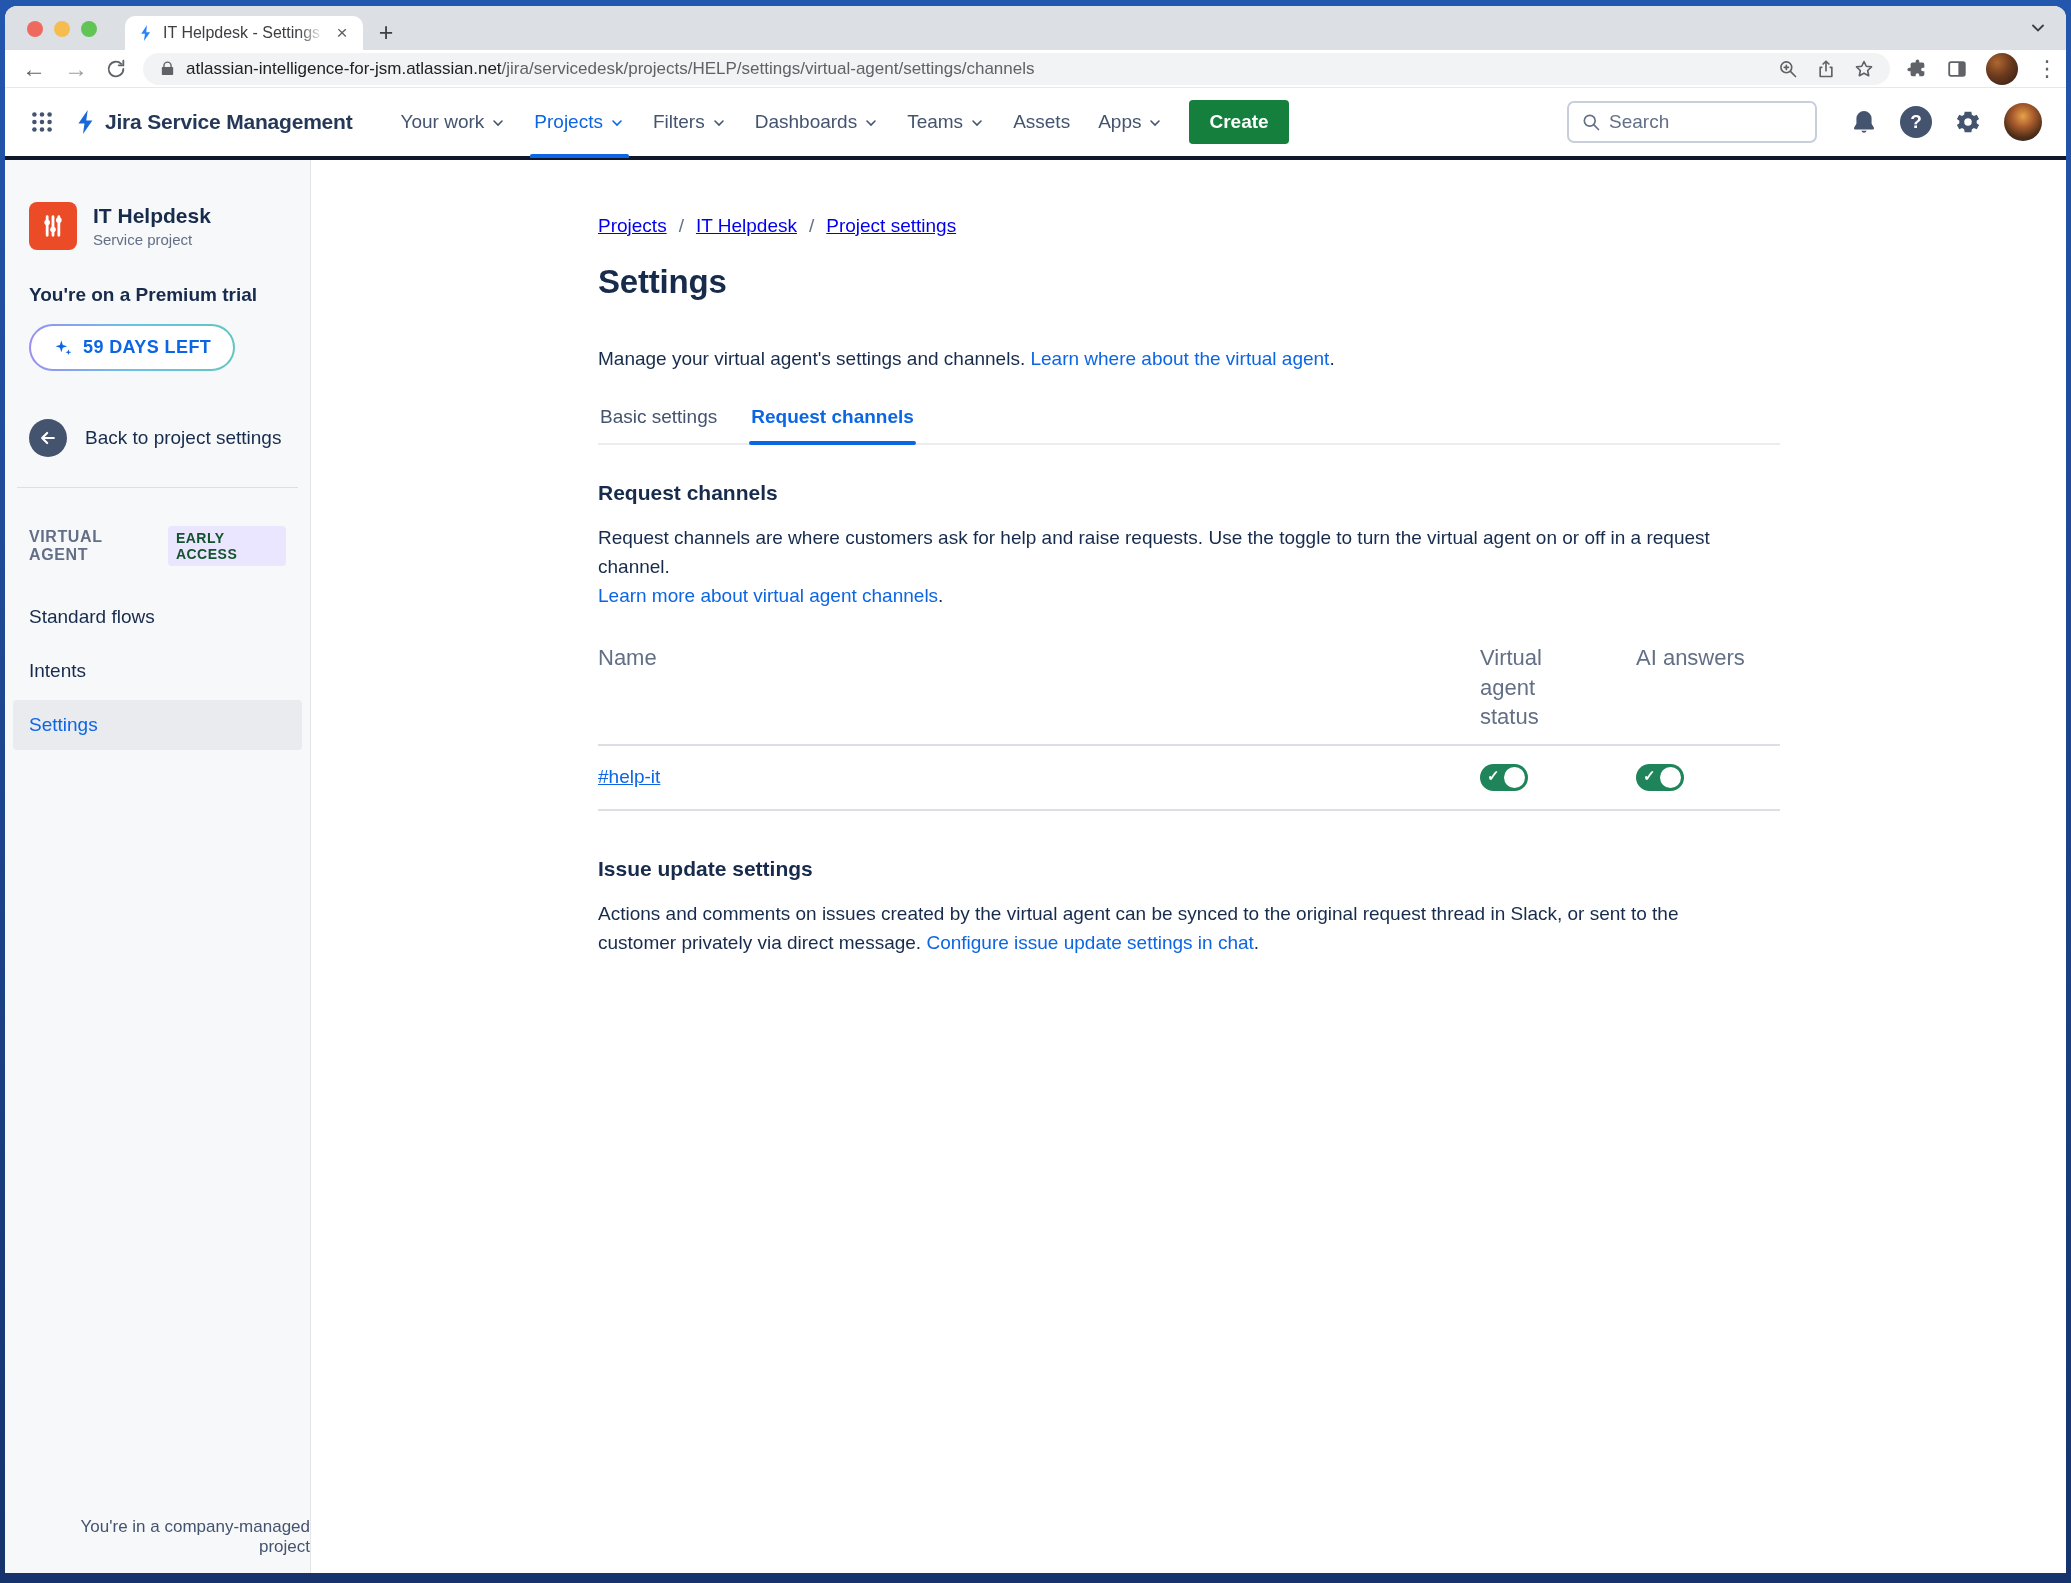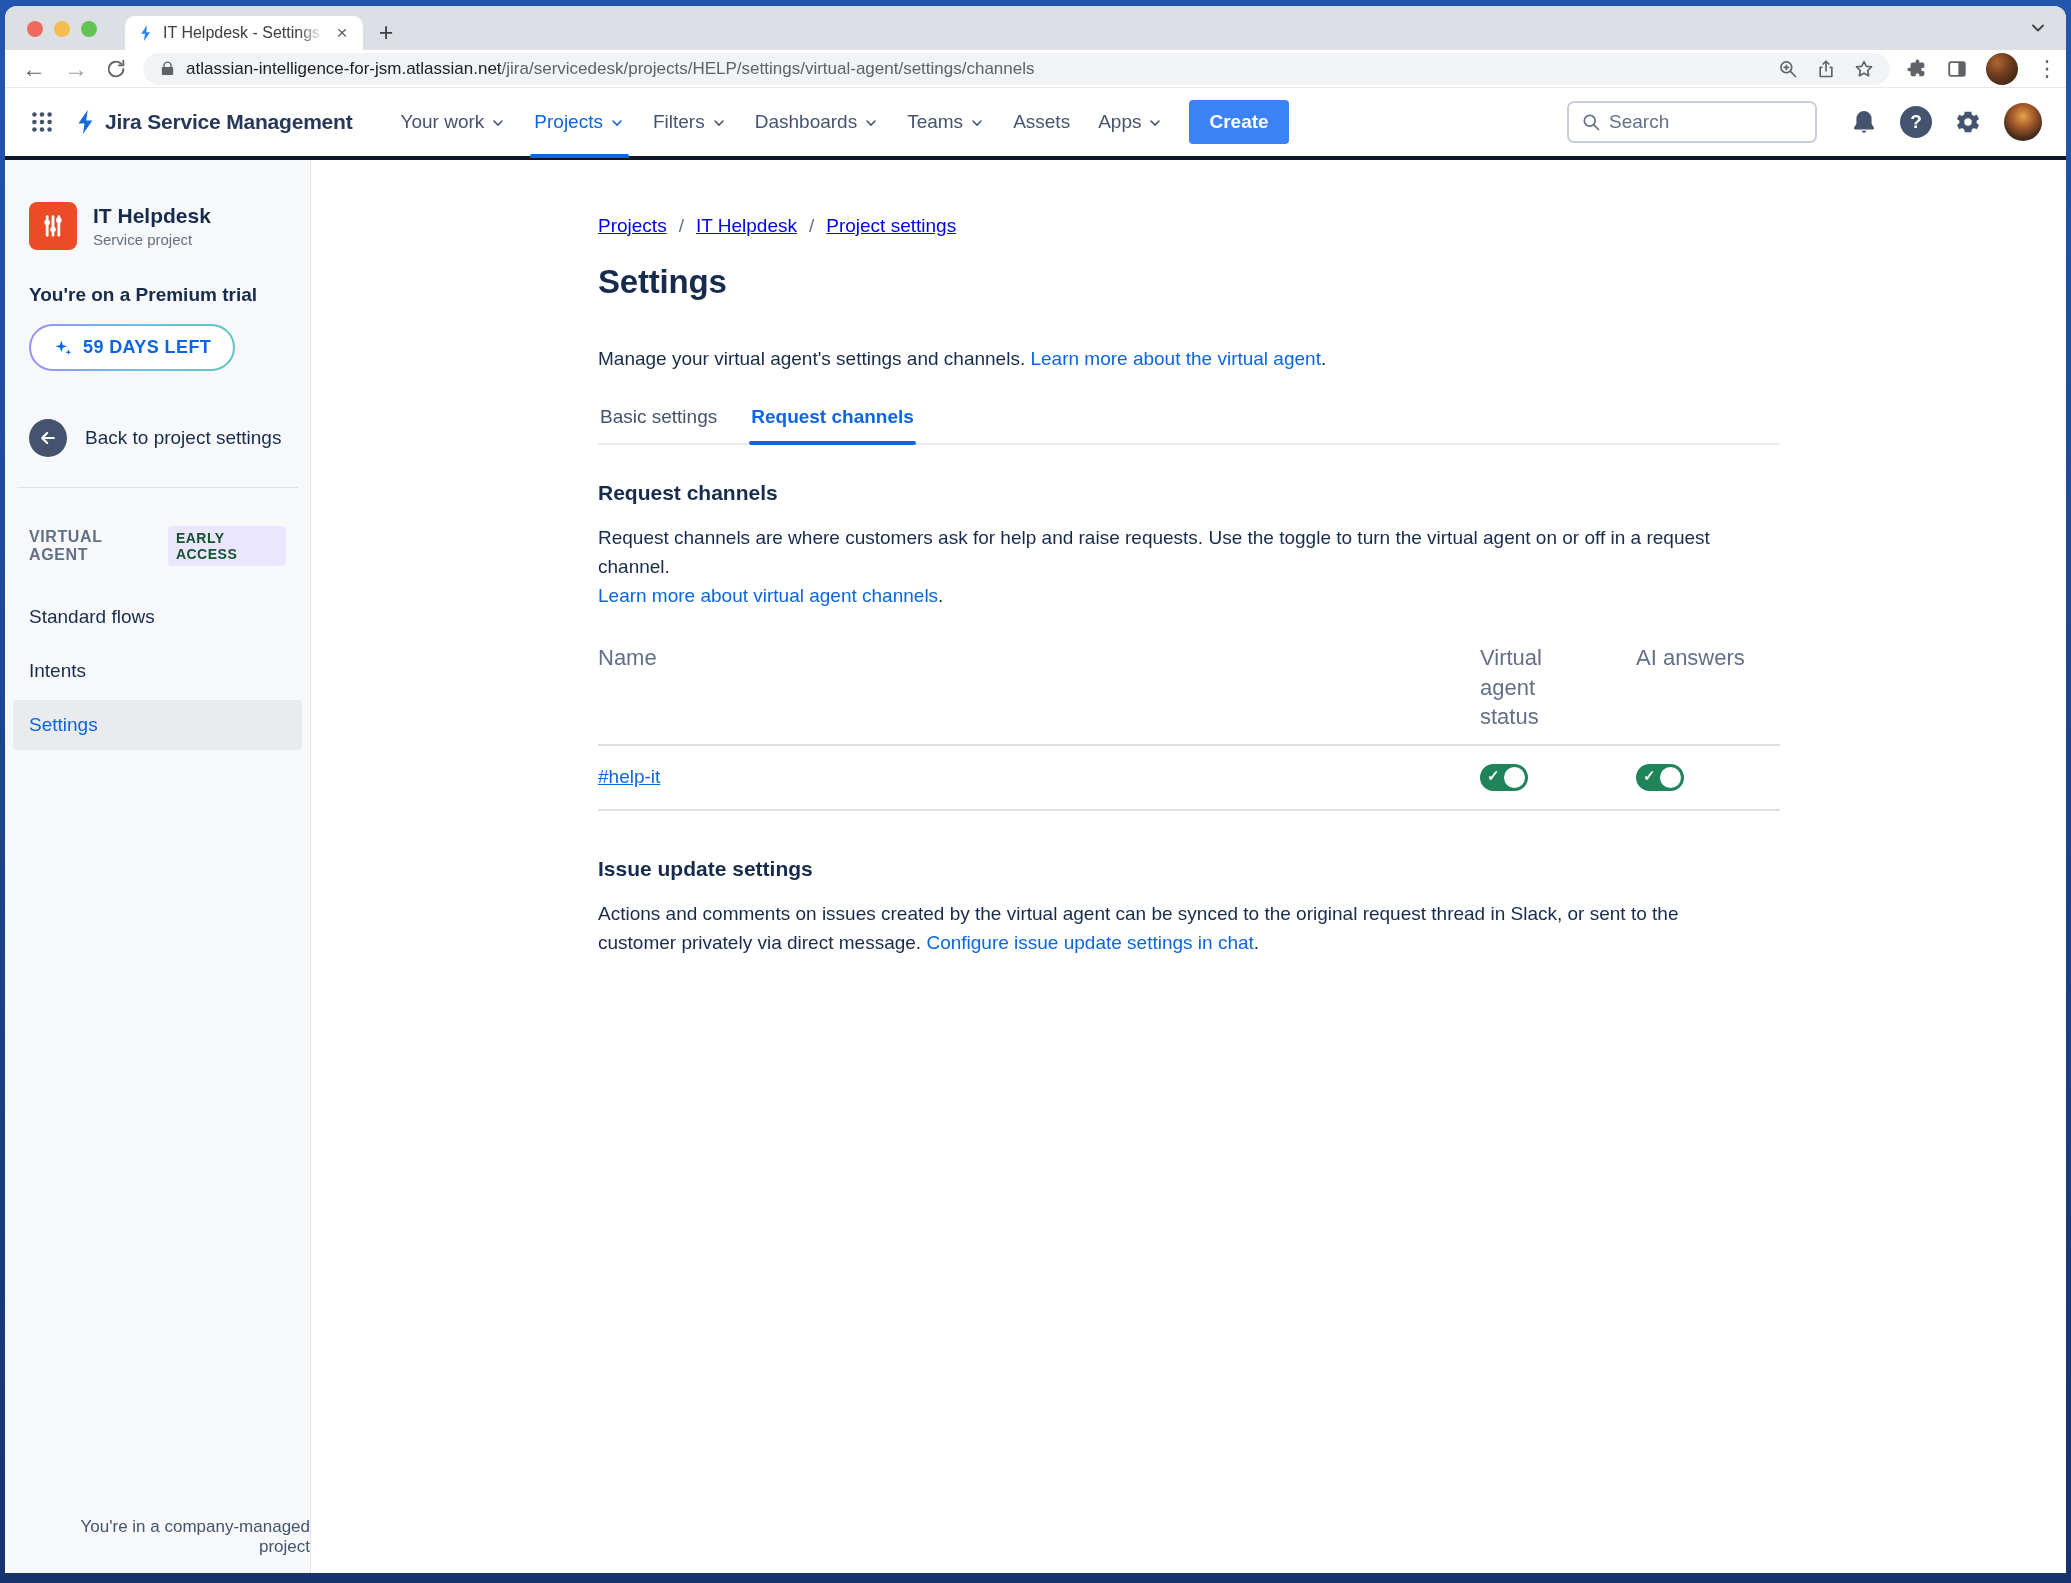--- a/index.html
+++ b/index.html
@@ -49,21 +49,21 @@
             padding:0 24px; flex:none; position:relative; }
   .appnav .grid-icon { color:#44546f; margin-right:18px; }
   .logo { display:flex; align-items:center; gap:6px; margin-right:34px; }
   .logo-text { font-size:21px; font-weight:600; color:#253858; letter-spacing:-0.2px; white-space:nowrap; }
   .navitem { display:flex; align-items:center; gap:6px; font-size:19px; font-weight:500; color:#44546f;
              padding:0 14px; height:72px; position:relative; white-space:nowrap; }
   .navitem.active { color:#0c66e4; }
   .navitem.active::after { content:""; position:absolute; left:10px; right:10px; bottom:0; height:4px;
              background:#0c66e4; border-radius:2px 2px 0 0; }
   .navitem svg { margin-top:2px; }
-  .create-btn { margin-left:12px; background:#3b82f6; color:#fff; font-size:19px; font-weight:600;
+  .create-btn { margin-left:12px; background:#15803d; color:#fff; font-size:19px; font-weight:600;
              padding:11px 20px; border-radius:4px; border:none; }
   .appnav .spacer{ flex:1; }
   .searchbox { width:250px; height:42px; border:2px solid #c8cfda; border-radius:7px; display:flex;
              align-items:center; padding:0 12px; gap:8px; color:#626f86; margin-right:22px; background:#fff; }
   .searchbox input { border:none; outline:none; font-size:19px; width:100%; color:#172b4d; font-family:"Liberation Sans",sans-serif; background:transparent; }
   .searchbox input::placeholder { color:#626f86; }
   .appnav-icon { margin:0 11px; color:#44546f; display:flex; align-items:center; }
   .help-icon { width:32px; height:32px; border-radius:50%; background:#44546f; color:#fff; font-size:19px;
              font-weight:700; display:flex; align-items:center; justify-content:center; }
   .help-icon::before{ content:"?"; }
@@ -357,21 +357,21 @@
           <span class="sep">/</span>
           <a class="crumb" href="#">IT Helpdesk</a>
           <span class="sep">/</span>
           <a class="crumb" href="#">Project settings</a>
         </div>
 
         <h1 class="page-title">Settings</h1>
 
         <p class="intro">
           <span>Manage your virtual agent's settings and channels.</span>
-          <a class="link" href="#">Learn more about the virtual agent</a><span>.</span>
+          <a class="link" href="#">Learn where about the virtual agent</a><span>.</span>
         </p>
 
         <div class="tabs">
           <span class="tabbtn">Basic settings</span>
           <span class="tabbtn active">Request channels</span>
         </div>
 
         <h2 class="sec-heading">Request channels</h2>
         <p class="sec-desc">
           <span>Request channels are where customers ask for help and raise requests. Use the toggle to turn the virtual agent on or off in a request channel.</span><br>

